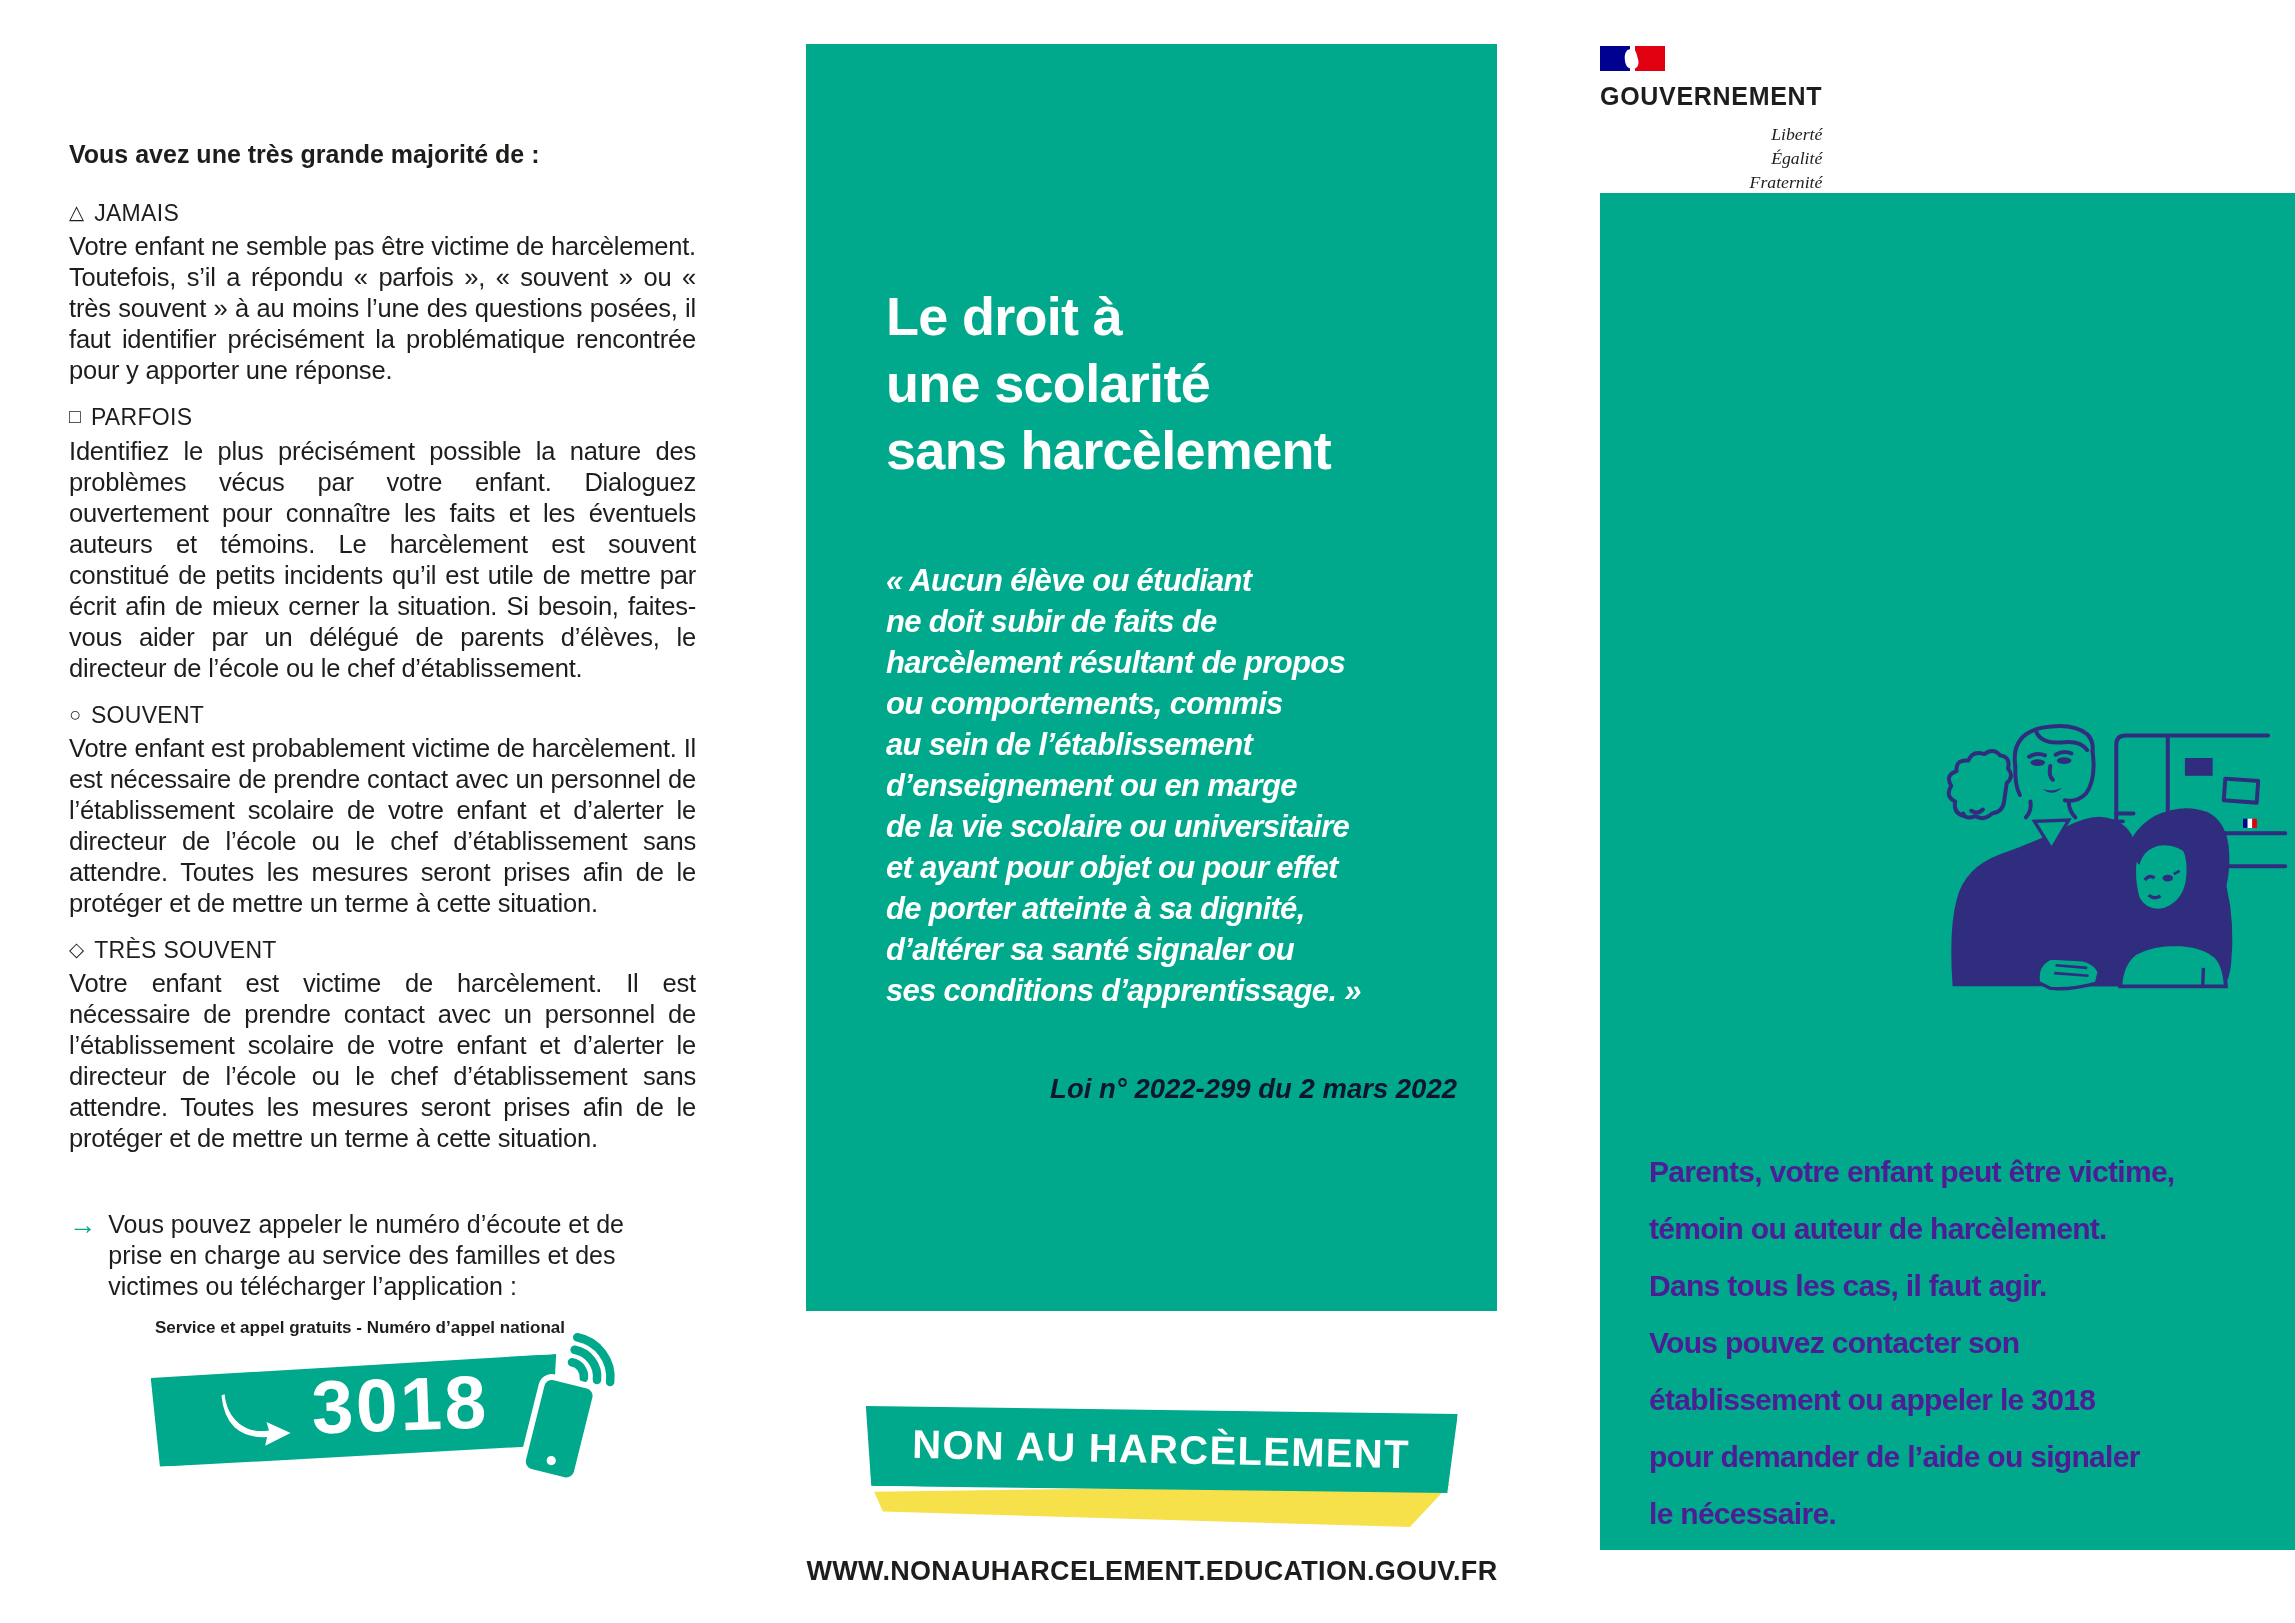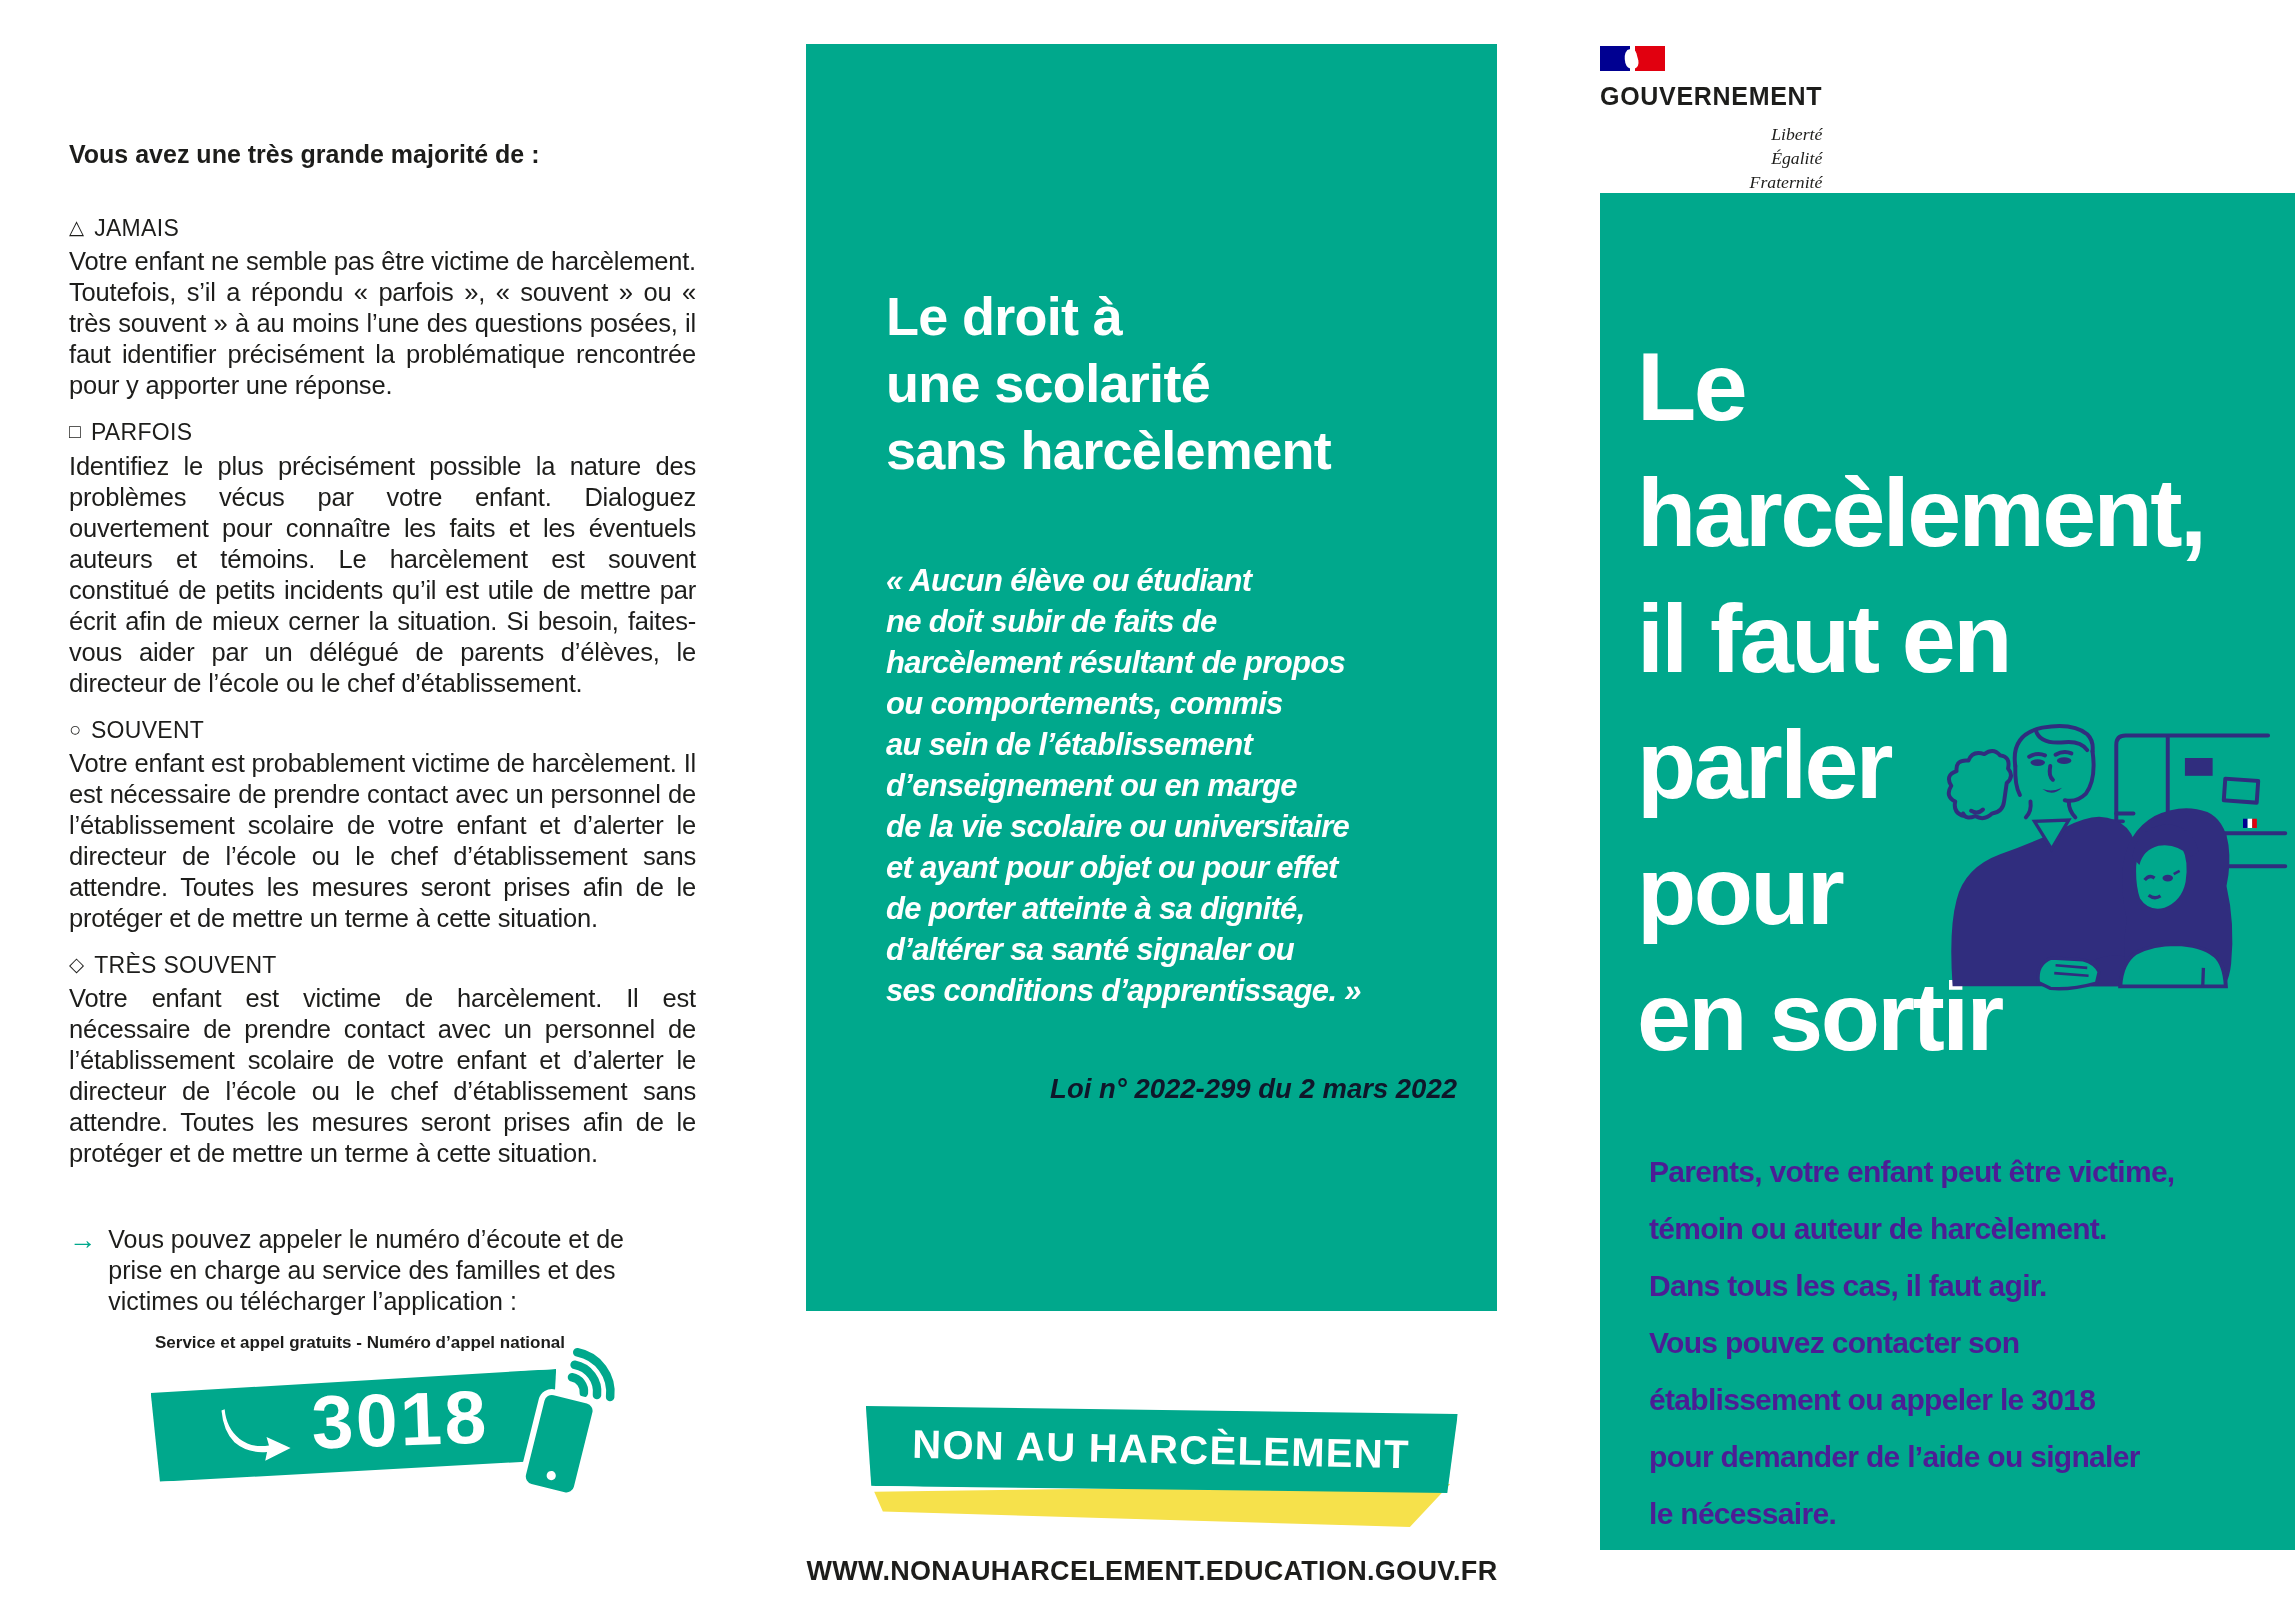--- a/index.html
+++ b/index.html
@@ -2,21 +2,21 @@
 <html style="font-size:10.5px"><head>
 <meta charset="utf-8">
 <style>
   * { margin:0; padding:0; box-sizing:border-box; }
   html,body { width:2295px; height:1623px; }
   body { font-family:"Liberation Sans","DejaVu Sans",sans-serif; background:#fff; color:#1d1d1b; }
   #page { position:relative; width:2295px; height:1623px; background:#ffffff; overflow:hidden; }
 
   
   .left-col { position:absolute; left:69px; top:139px; width:627px; }
-  .lc-heading { font-size:25px; line-height:30px; font-weight:700; margin-bottom:45px; }
+  .lc-heading { font-size:25px; line-height:30px; font-weight:700; margin-bottom:30px; }
   .lc-section { margin-bottom:17px; }
   .lc-label { display:flex; align-items:center; gap:9.8px; font-size:23px; font-weight:500; letter-spacing:0.3px; line-height:29px; }
   .lc-symbol { font-size:19.6px; font-weight:400; transform:translateY(-0.7px); }
   .lc-body { margin-top:3.3px; font-size:25.5px; line-height:31px; text-align:justify; letter-spacing:-0.2px; }
   .lc-cta { display:flex; gap:11.8px; margin-top:55px; width:595px; }
   .lc-cta-arrow { color:#00a88c; font-size:27.5px; font-weight:700; line-height:31px; }
   .lc-cta-text { font-size:25px; line-height:31px; max-width:546px; }
   .lc-caption { margin:15.7px 0 0 62px; width:458px; text-align:center; font-size:17px; font-weight:600; }
   .lc-banner { position:relative; margin:9.2px 0 0 75px; width:504px; height:141px; }
   .lc-banner-green { position:absolute; left:7.9px; top:14.4px; width:406px; height:99px; background:#00a88c;
@@ -165,29 +165,20 @@
     <div class="gov-name">GOUVERNEMENT</div>
     <div class="gov-motto">
 
     <div class="gov-motto-line">Liberté</div>
         <div class="gov-motto-line">Égalité</div>
         <div class="gov-motto-line">Fraternité</div>
       </div>
   </div>
 
   <div class="right-panel">
-    <div class="r-title">
-
-    <div class="r-title-line">Le</div>
-        <div class="r-title-line">harcèlement,</div>
-        <div class="r-title-line">il faut en</div>
-        <div class="r-title-line">parler</div>
-        <div class="r-title-line">pour</div>
-        <div class="r-title-line">en sortir</div>
-      </div>
 
     <svg class="r-illus" viewBox="0 0 560 500">
       <g fill="none" stroke="#302d7e" stroke-width="6" stroke-linecap="round" stroke-linejoin="round">
         <path d="M 288 258 L 288 80 Q 288 66 302 66 L 518 66"></path>
         <path d="M 366 68 L 366 184"></path>
         <path d="M 288 184 L 314 184"></path>
         <path d="M 262 196 L 298 196"></path>
         <path d="M 452 214 L 544 214 M 452 214 L 452 264 M 452 264 L 544 264"></path>
         <rect x="452" y="133" width="50" height="33" transform="rotate(4 477 149)"></rect>
         <path d="M 58 188 q -18 -4 -14 -22 q -16 -8 -6 -24 q -10 -16 8 -22 q -2 -18 18 -16 q 6 -16 24 -10 q 14 -10 24 2 q 16 2 12 20 q 10 12 -2 22 l -4 28 q -2 16 -18 18 q -12 12 -26 4 q -14 6 -18 -4"></path>

